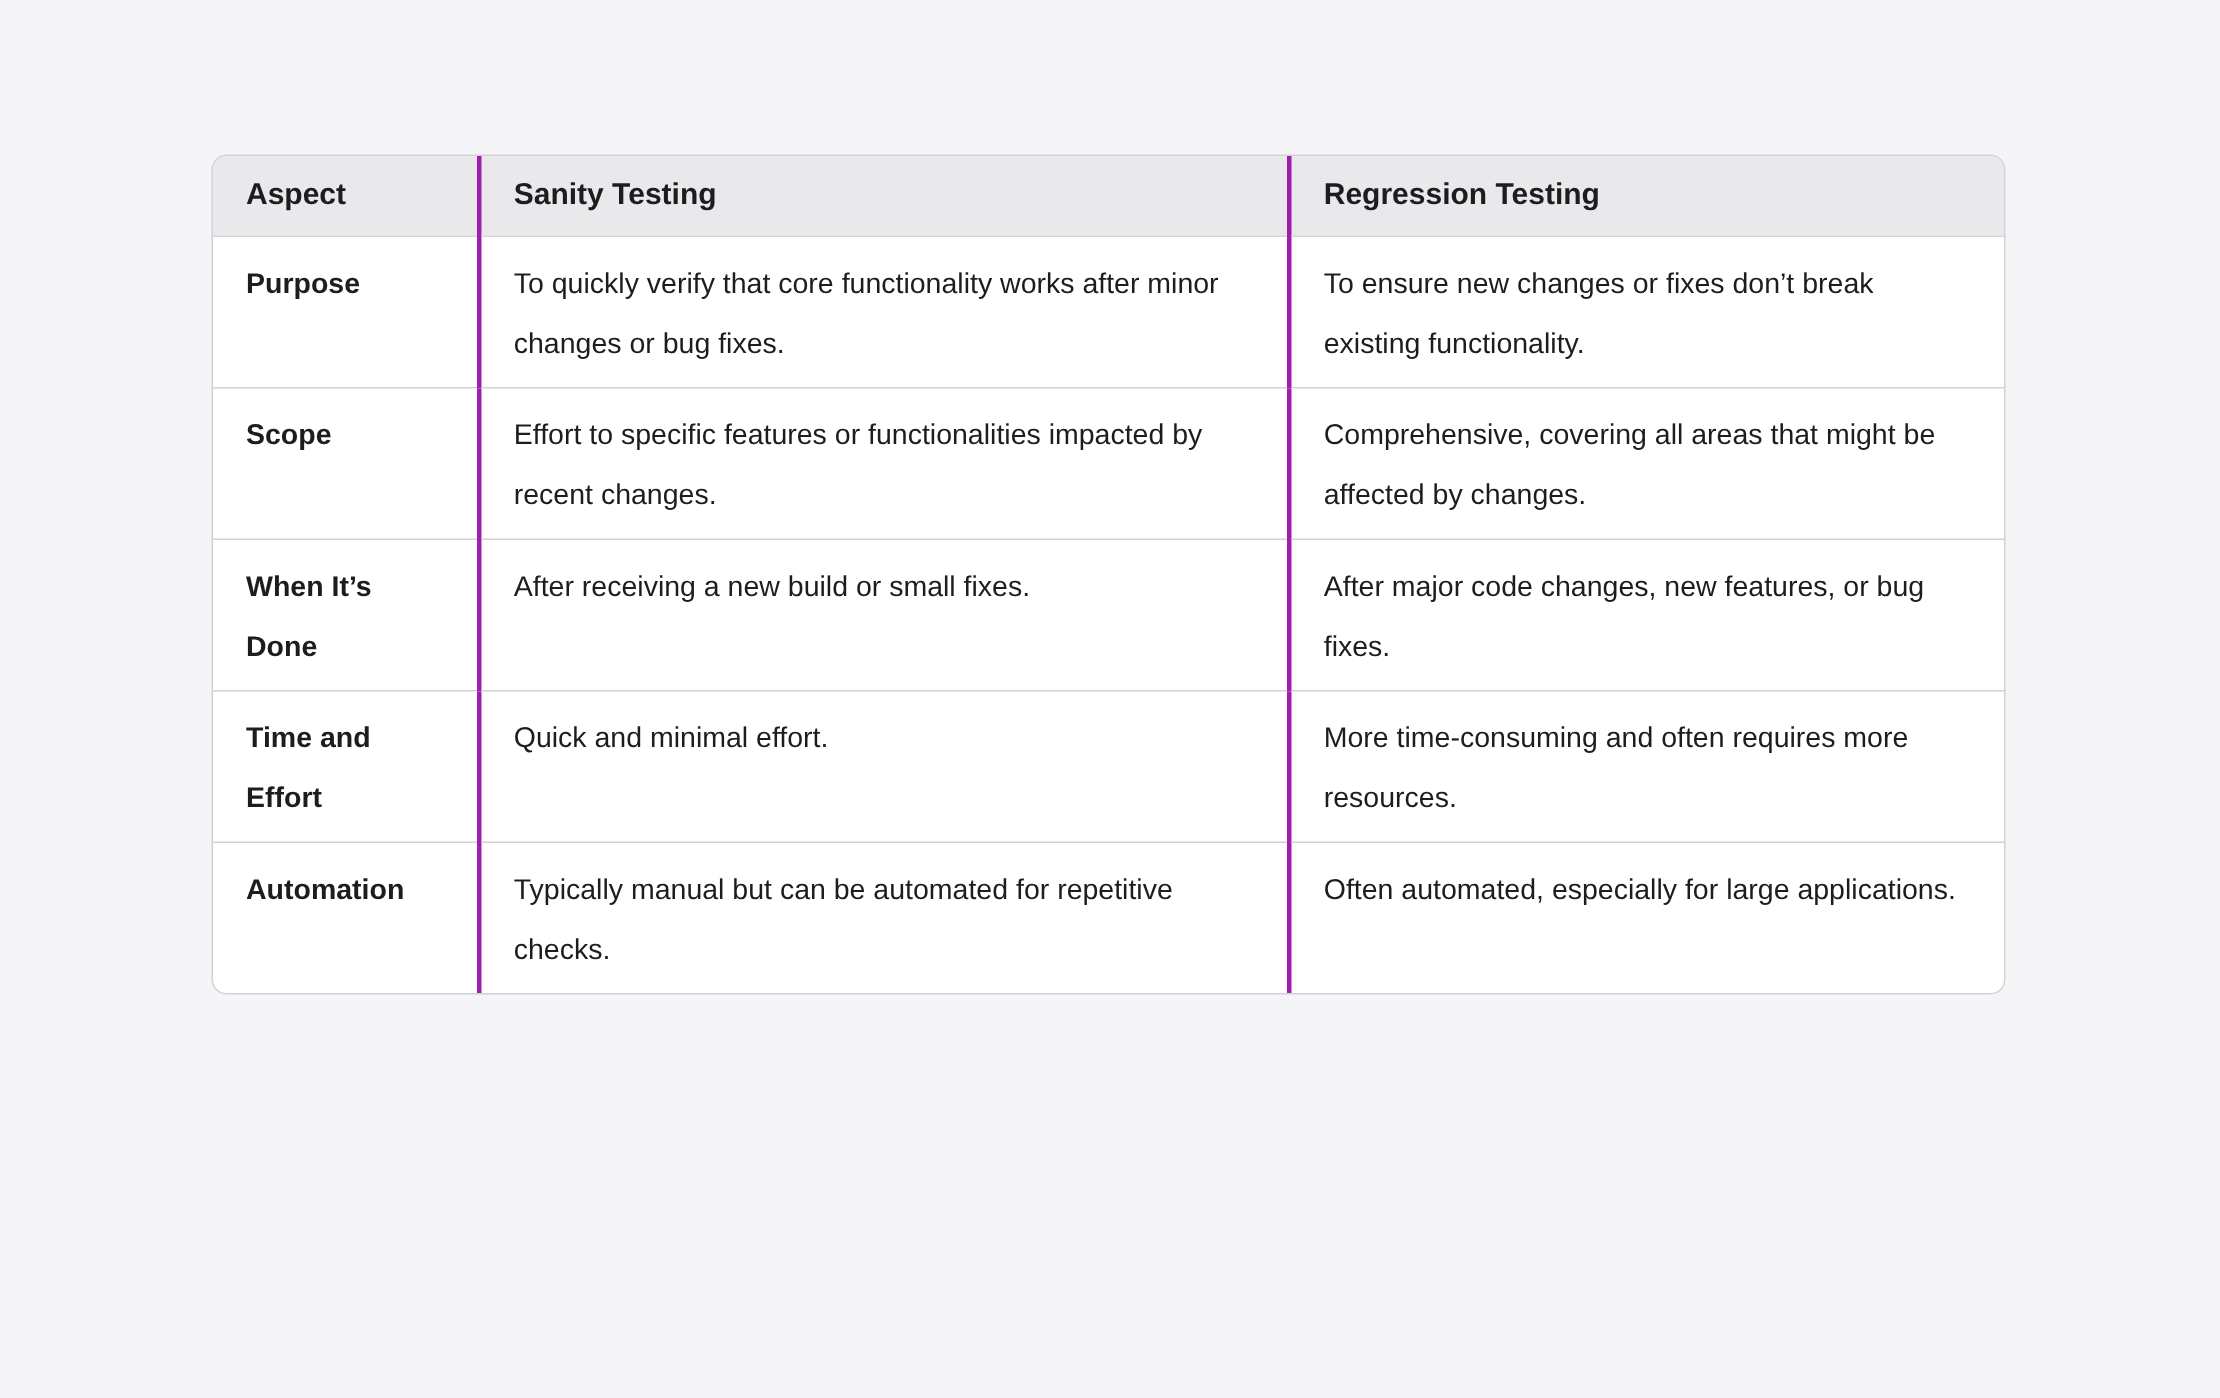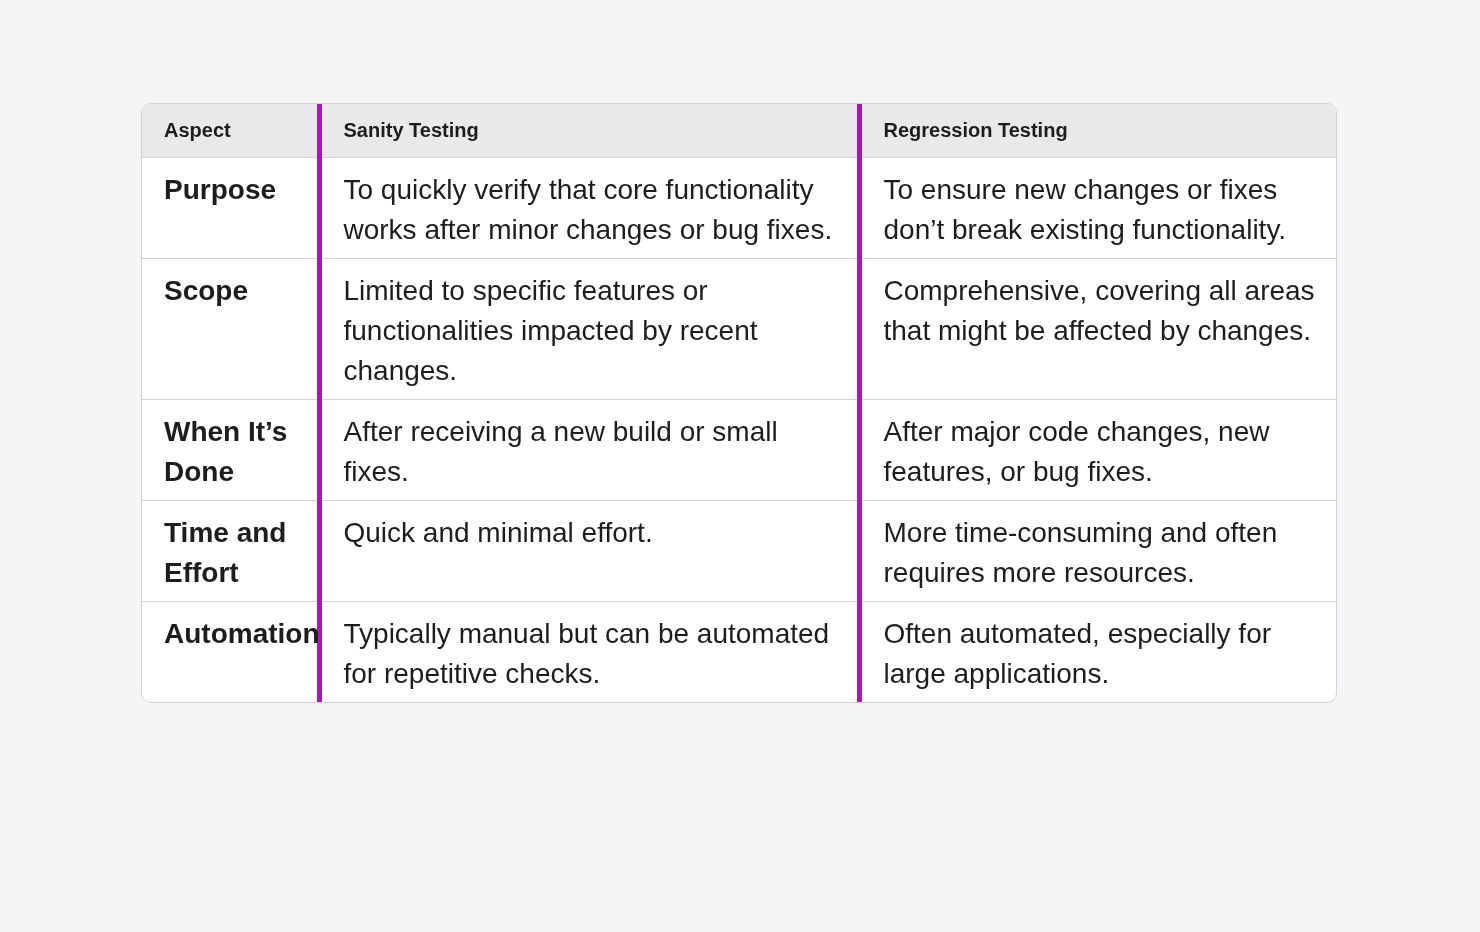--- a/index.html
+++ b/index.html
@@ -35,26 +35,26 @@
     font-size: 20px;
     font-weight: 700;
     text-align: left;
     vertical-align: middle;
     padding: 0 18px 0 22px;
     border-bottom: 1px solid #d2d2d7;
   }
   tbody td {
     height: 96px;
     vertical-align: top;
-    font-size: 28px;
+    font-size: 19px;
     line-height: 40px;
     padding: 12px 18px 8px 22px;
   }
   tbody tr + tr td { border-top: 1px solid #d2d2d7; }
-  th + th, td + td { border-left: 5px solid #a21caf; }
+  th + th, td + td { border-left: 3px solid #a21caf; }
   td.aspect { font-weight: 700; }
   td.regression { padding-right: 20px; }
 </style>
 </head>
 <body>
 
 <div class="table-wrap">
   <table class="compare">
     <colgroup>
       <col class="c-aspect">
@@ -69,21 +69,21 @@
       </tr>
     </thead>
     <tbody>
       <tr>
         <td class="aspect">Purpose</td>
         <td class="sanity">To quickly verify that core functionality works after minor changes or bug fixes.</td>
         <td class="regression">To ensure new changes or fixes don’t break existing functionality.</td>
       </tr>
       <tr>
         <td class="aspect">Scope</td>
-        <td class="sanity">Limited to specific features or functionalities impacted by recent changes.</td>
+        <td class="sanity">Effort to specific features or functionalities impacted by recent changes.</td>
         <td class="regression">Comprehensive, covering all areas that might be affected by changes.</td>
       </tr>
       <tr>
         <td class="aspect">When It’s Done</td>
         <td class="sanity">After receiving a new build or small fixes.</td>
         <td class="regression">After major code changes, new features, or bug fixes.</td>
       </tr>
       <tr>
         <td class="aspect">Time and Effort</td>
         <td class="sanity">Quick and minimal effort.</td>

